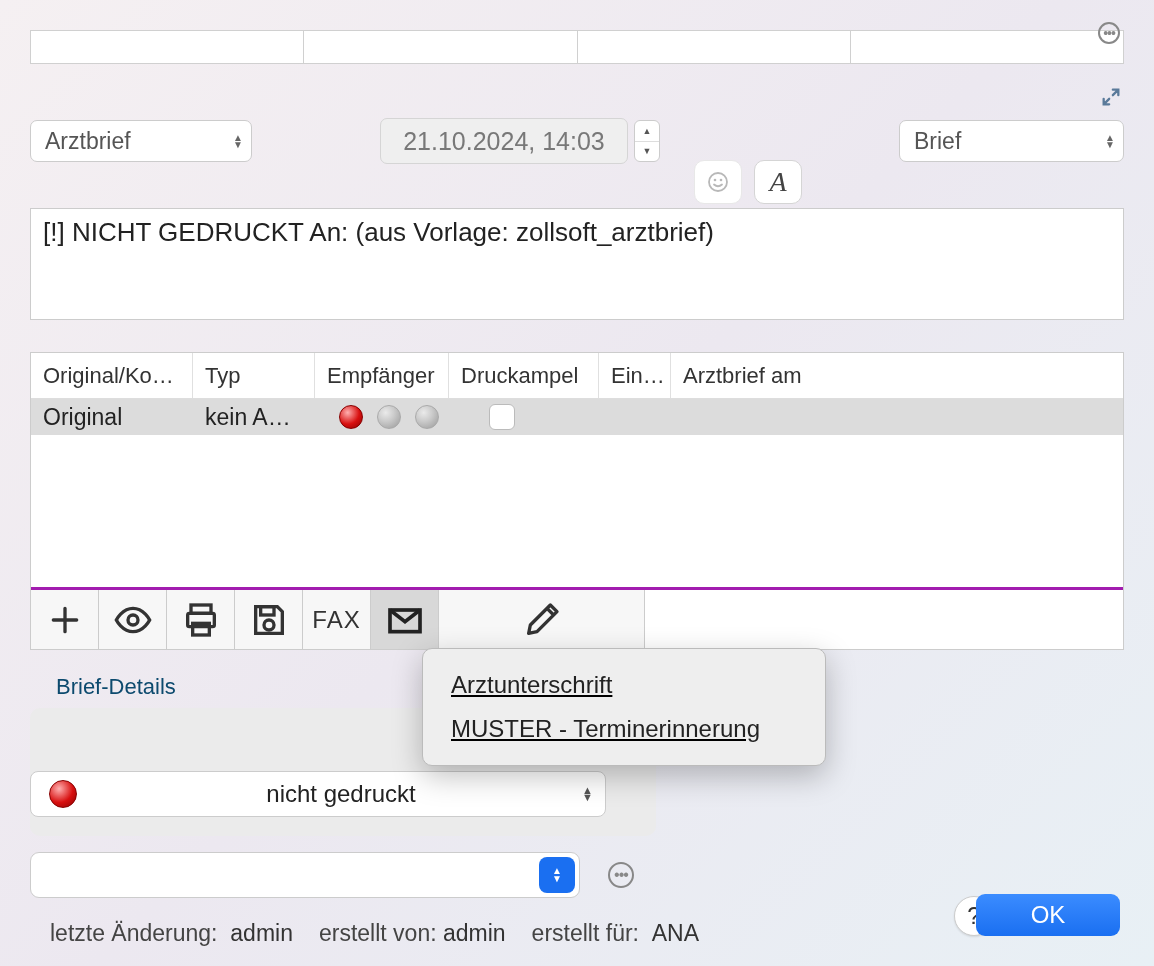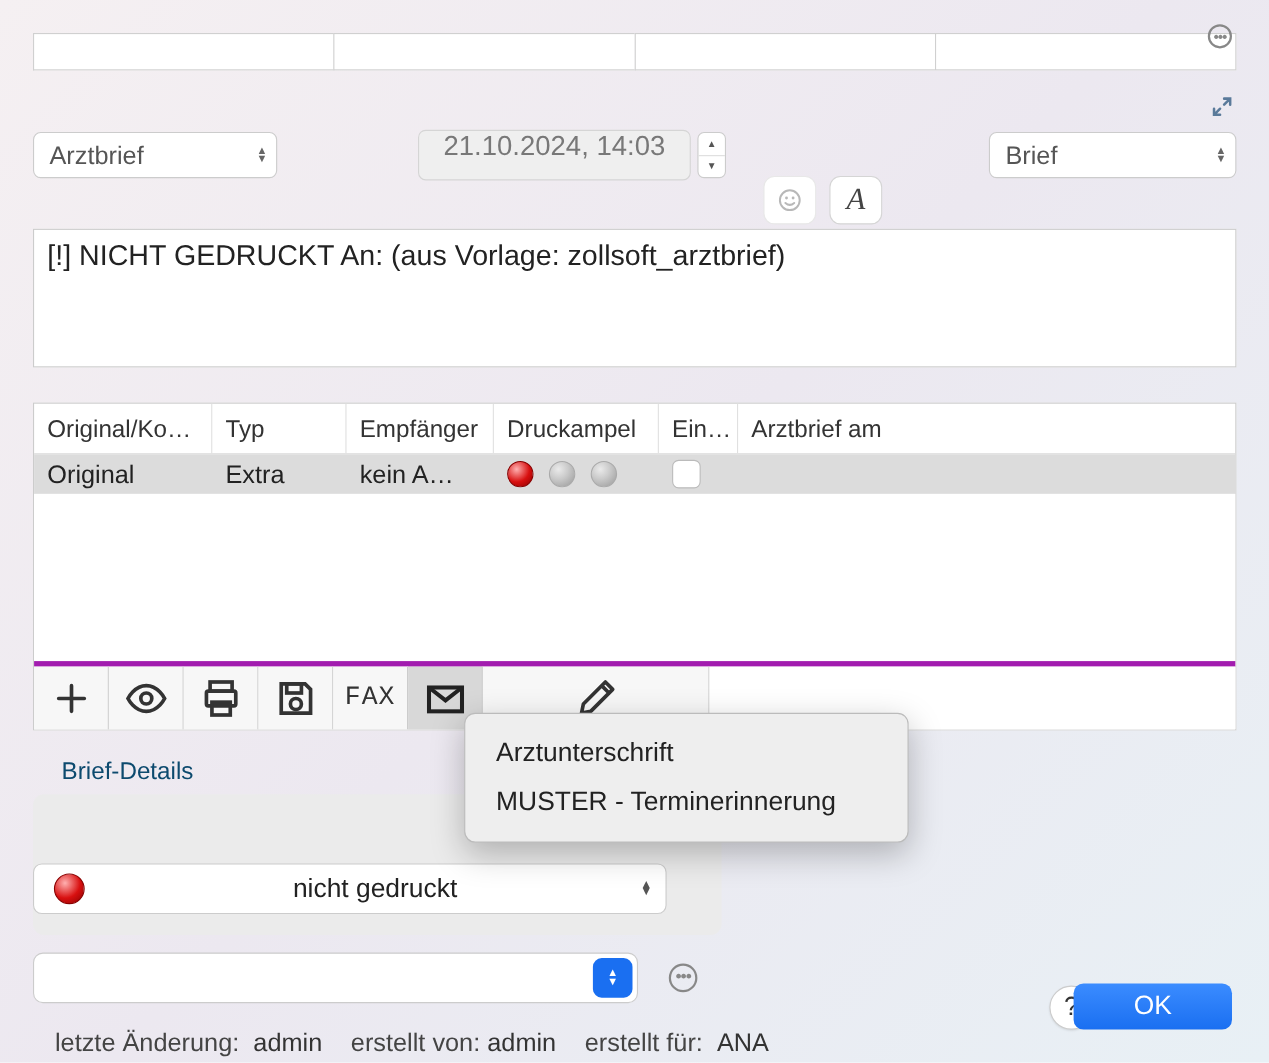--- a/index.html
+++ b/index.html
@@ -80,20 +80,21 @@
   .type-dropdown { width: 222px; }
   .date-field {
     background: #efefef;
     border: 1px solid #d5d5d5;
     border-radius: 7px;
     height: 46px;
     padding: 0 14px;
     font-size: 25px;
     color: #787878;
     display: flex;
+    align-items: center;
     margin-left: 128px;
     width: 248px;
     justify-content: center;
   }
   .stepper {
     margin-left: 6px;
     width: 26px;
     height: 42px;
     border: 1px solid #ccc;
     border-radius: 6px;
@@ -126,21 +127,21 @@
     position: absolute;
     top: 44px;
   }
   .emoji-btn { left: 664px; border-color:#e8e8e8; }
   .font-btn { left: 724px; font-family: Georgia, serif; font-style: italic; font-size: 28px; color: #444; }
   .emoji-btn svg { width: 24px; height: 24px; }
   .textarea {
     margin: 42px 30px 0 30px;
     background: #fff;
     border: 1px solid #ccc;
-    height: 126px;
+    height: 112px;
     padding: 8px 12px;
     font-size: 26px;
     color: #222;
   }
   .table-container {
     margin: 32px 30px 0 30px;
     background: #fff;
     border: 1px solid #ccc;
   }
   .thead {
@@ -188,24 +189,23 @@
   .light.red {
     background: radial-gradient(circle at 35% 30%, #ffb0b0, #d81010 55%, #8a0000);
     border: 1px solid #800;
   }
   .checkbox {
     width: 26px; height: 26px; border-radius: 6px; background: #fff; border: 1px solid #bbb;
   }
   .tbody-empty { height: 152px; background: #fff; }
   .toolbar {
     display: flex;
-    border-top: 5px solid #a21caf;
+    border-top: 3px solid #a21caf;
     height: 62px;
     background: #fff;
-    font-family: Liberation Mono, monospace;
   }
   .tool-btn {
     width: 68px;
     border-right: 1px solid #ccc;
     display: flex;
     align-items: center;
     justify-content: center;
     font-size: 32px;
     color: #333;
     background: #f7f7f7;
@@ -219,20 +219,21 @@
     position: absolute;
     left: 422px;
     top: 648px;
     width: 404px;
     background: #eeeeee;
     border: 1px solid #bbb;
     border-radius: 10px;
     box-shadow: 0 10px 30px rgba(0,0,0,0.25);
     padding: 14px 0;
     z-index: 10;
+    text-decoration: underline;
   }
   .popup-item {
     padding: 8px 28px;
     font-size: 24px;
     color: #222;
   }
   .details-label {
     margin: 24px 0 0 56px;
     font-size: 22px;
     color: #0c4a6e;
@@ -382,21 +383,20 @@
   <div class="thead">
     <div class="th col0">Original/Ko…</div>
     <div class="th col1">Typ</div>
     <div class="th col2">Empfänger</div>
     <div class="th col3">Druckampel</div>
     <div class="th col4">Ein…</div>
     <div class="th col5">Arztbrief am</div>
   </div>
   <div class="tbody-row">
     <div class="td col0">Original</div>
-    <div class="td col1">Extra</div>
     <div class="td col2">kein A…</div>
     <div class="td col3">
       <div class="light-row">
         <div class="light red"></div>
         <div class="light"></div>
         <div class="light"></div>
       </div>
     </div>
     <div class="td col4">
       <div class="checkbox"></div>

